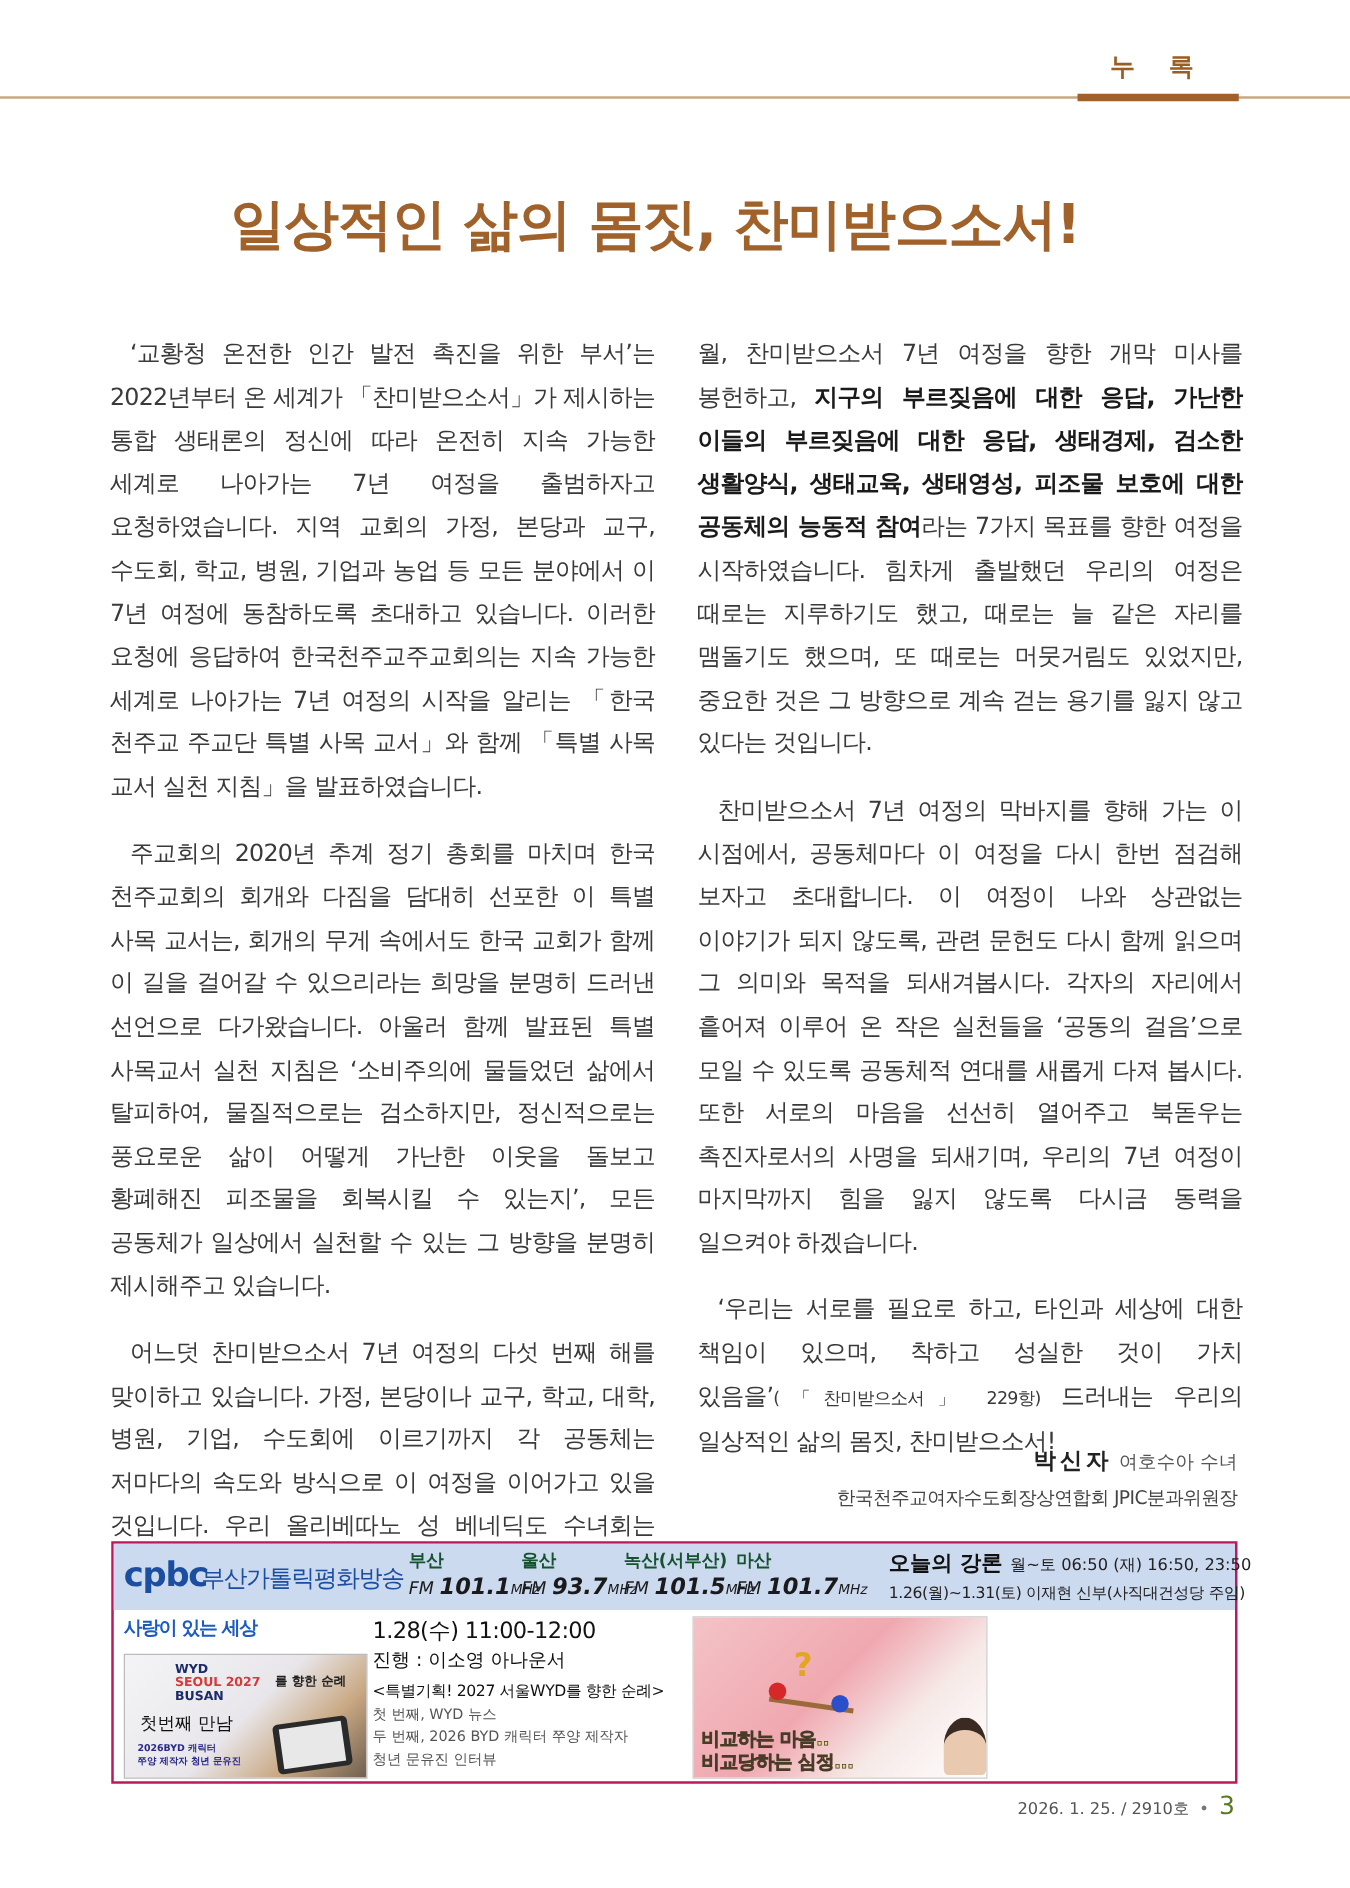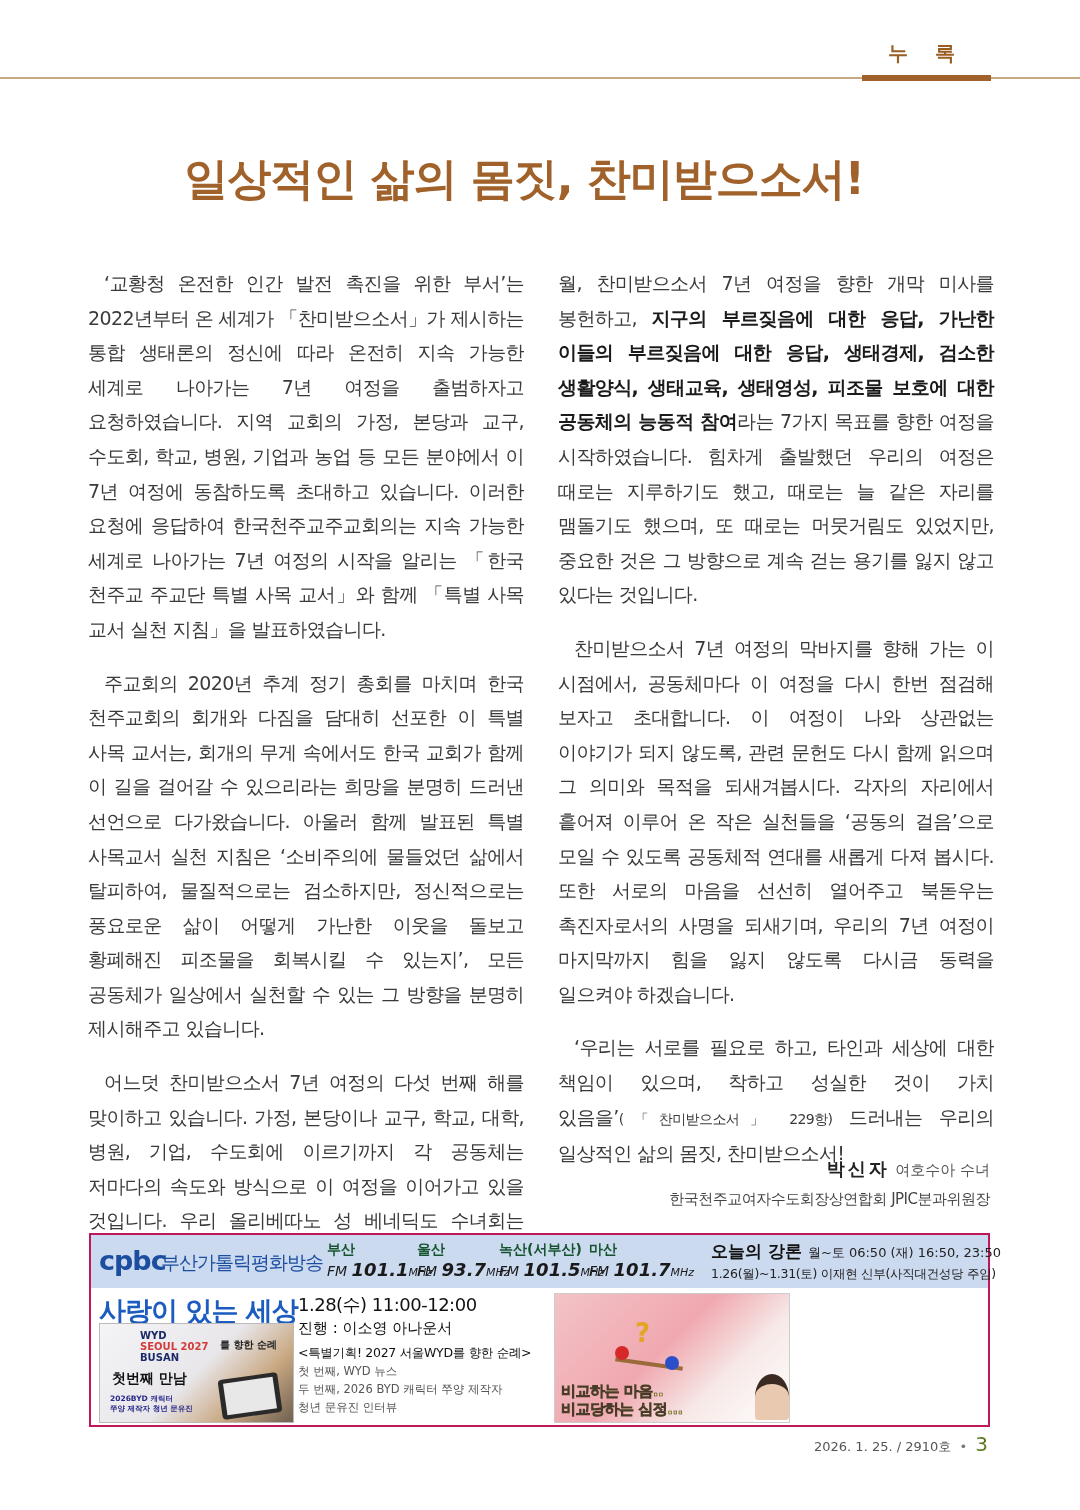--- a/index.html
+++ b/index.html
@@ -41,27 +41,27 @@
   .freq { position: absolute; top: 5px; color: #1c4ea0; }
   .freq .city { font-size: 14px; font-weight: bold; color: #14532d; display: block; line-height: 18px; }
   .freq .val { font-size: 14px; font-style: italic; color: #1a1a1a; line-height: 24px; white-space: nowrap; }
   .freq .val b { font-size: 18px; font-weight: bold; }
   .freq .val .mhz { font-size: 11px; }
   .today { position: absolute; left: 620px; top: 5px; width: 272px; }
   .today .t1 { font-size: 13px; color: #222; line-height: 22px; white-space: nowrap; }
   .today .t1 b { font-size: 17px; color: #111; margin-right: 6px; }
   .today .t2 { font-size: 12.5px; color: #222; line-height: 20px; text-align: right; white-space: nowrap; letter-spacing: -0.3px; }
 
-  .prog1-title { position: absolute; left: 8px; top: 58px; font-size: 27px; font-weight: bold; color: #1c5cc0; letter-spacing: -1px; }
+  .prog1-title { position: absolute; left: 8px; top: 58px; font-size: 15px; font-weight: bold; color: #1c5cc0; letter-spacing: -1px; }
   .prog1-img { position: absolute; left: 8px; top: 88px; width: 195px; height: 100px;
     background: linear-gradient(135deg, #f4f4f6 0%, #e8e6ea 50%, #c9a882 75%, #6f6050 100%); border: 1px solid #bbb; overflow: hidden; }
   .prog1-img .wyd { position: absolute; left: 40px; top: 6px; font-size: 10px; font-weight: bold; line-height: 11px; color: #1c2a6a; }
   .prog1-img .wyd .red { color: #d43b3b; }
   .prog1-img .pilgrim { position: absolute; left: 120px; top: 14px; font-size: 10px; font-weight: bold; color: #222; }
-  .prog1-img .first { position: absolute; left: 12px; top: 46px; font-size: 14px; font-weight: bold; color: #111; }
+  .prog1-img .first { position: absolute; left: 12px; top: 46px; font-size: 14px; font-weight: normal; color: #111; }
   .prog1-img .sub { position: absolute; left: 10px; top: 70px; font-size: 7.5px; font-weight: bold; color: #2a2a8a; line-height: 10px; }
   .prog1-img .tablet { position: absolute; left: 120px; top: 52px; width: 60px; height: 40px; background: #2a2a2a; border-radius: 4px; transform: rotate(-8deg); }
   .prog1-img .tablet::after { content: ""; position: absolute; left: 5px; top: 4px; width: 50px; height: 32px; background: #e8e8e8; }
 
   .prog1-info { position: absolute; left: 207px; top: 58px; width: 255px; }
   .prog1-info .time { font-size: 18px; color: #111; line-height: 24px; letter-spacing: -0.5px; }
   .prog1-info .host { font-size: 15px; color: #111; line-height: 22px; }
   .prog1-info .feature { font-size: 12.5px; color: #111; line-height: 18px; margin-top: 5px; white-space: nowrap; letter-spacing: -0.3px; }
   .prog1-info .line { font-size: 11.5px; color: #555; line-height: 18px; white-space: nowrap; }
 

